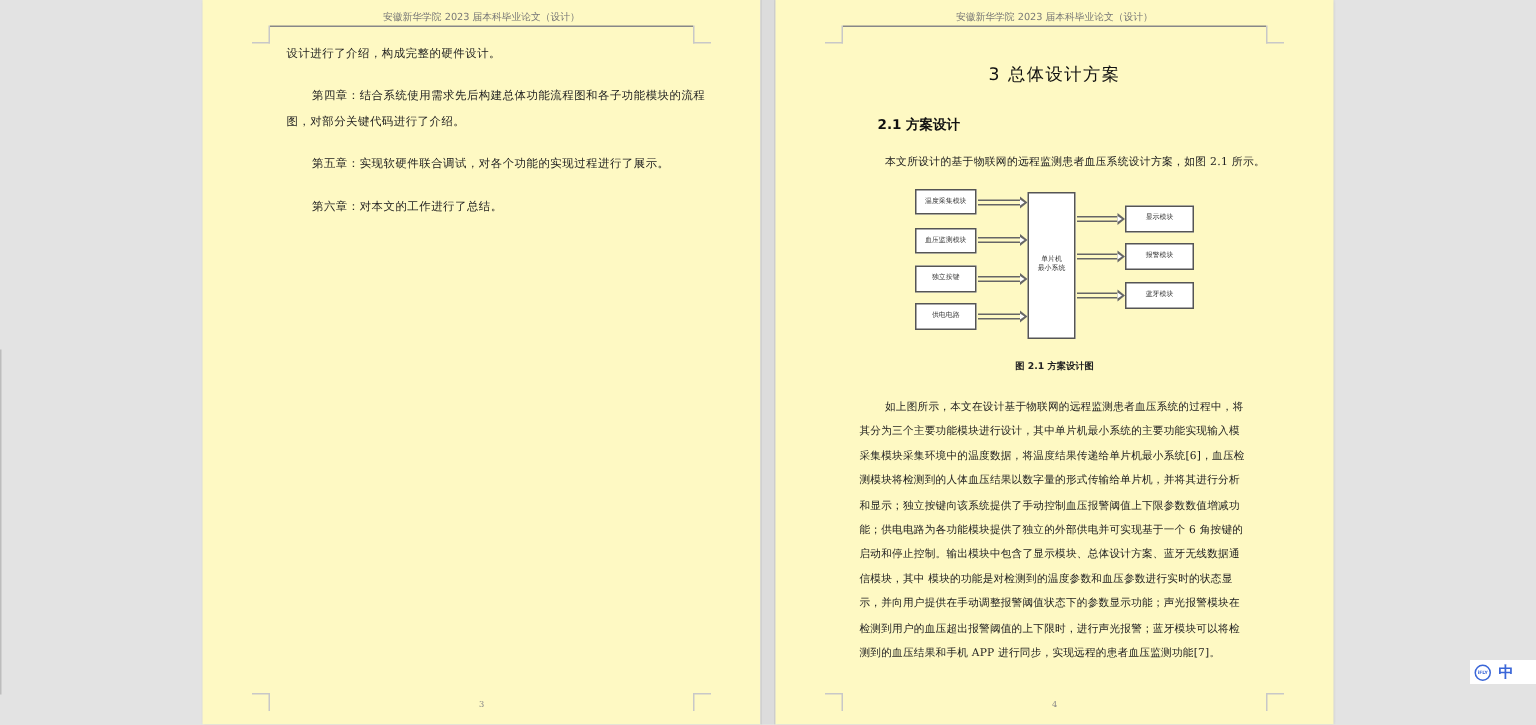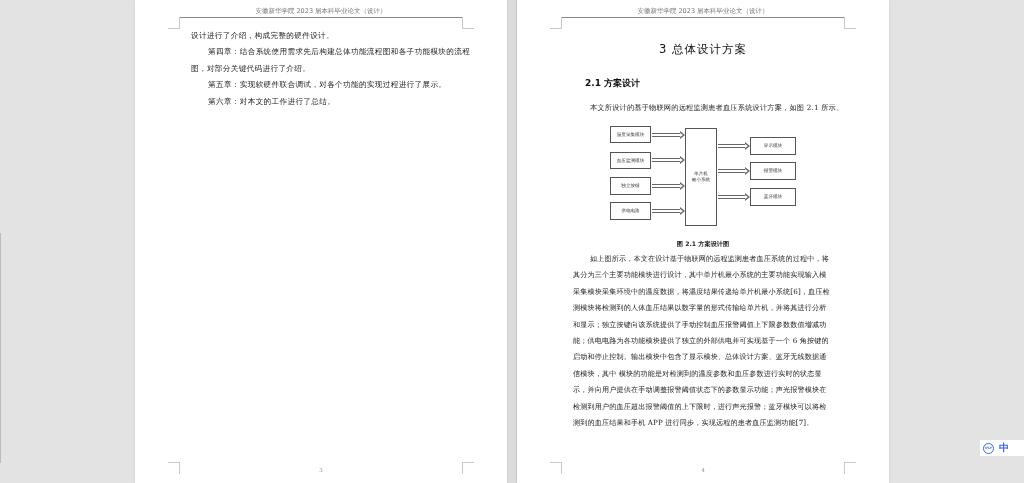--- a/index.html
+++ b/index.html
@@ -1,33 +1,33 @@
 <!DOCTYPE html>
 <html><head>
   <meta charset="utf-8">
   <style>
     * { box-sizing: border-box; margin: 0; padding: 0; }
     html, body { width: 1024px; height: 483px; overflow: hidden; background: #e3e3e3; }
     body { position: relative; font-family: "DejaVu Serif", "Liberation Serif", serif; color: #222; }
     .left-rule { position: absolute; left: 0; top: 233px; width: 1px; height: 230px; background: #bdbdbd; }
-    .page { position: absolute; top: 0; height: 483px; background: #ffffff; box-shadow: 0 0 2px rgba(0,0,0,0.12); }
+    .page { position: absolute; top: 0; height: 483px; background: #fef9c3; box-shadow: 0 0 2px rgba(0,0,0,0.12); }
     #page3 { left: 135px; width: 372px; }
     #page4 { left: 517px; width: 372px; }
     .page-scrollbar { position: absolute; left: 507px; top: 0; width: 10px; height: 483px; background: #dcdcdc; border-left: 1px solid #d0d0d0; border-right: 1px solid #d0d0d0; }
     .header-text { position: absolute; top: 7px; left: 0; width: 100%; text-align: center; font-family: "DejaVu Sans", sans-serif; font-size: 6.5px; color: #777; }
     .header-line { position: absolute; top: 17px; left: 45px; right: 45px; height: 1px; background: #888; }
     .corner { position: absolute; width: 12px; height: 12px; border-color: #c8c8c8; border-style: solid; border-width: 0; }
     .c-tl { top: 17px; left: 33px; border-right-width: 1px; border-bottom-width: 1px; }
     .c-tr { top: 17px; right: 33px; border-left-width: 1px; border-bottom-width: 1px; }
     .c-bl { top: 462px; left: 33px; border-right-width: 1px; border-top-width: 1px; }
     .c-br { top: 462px; right: 33px; border-left-width: 1px; border-top-width: 1px; }
     .page-num { position: absolute; top: 467px; left: 0; width: 100%; text-align: center; font-size: 5.5px; color: #888; }
     .body { position: absolute; left: 56px; right: 56px; font-size: 7.6px; line-height: 16.4px; letter-spacing: 0.35px; white-space: nowrap; }
     #page3 .body { top: 28px; }
-    .indent { padding-left: 17px; }
+    .indent { padding-left: 17px; margin-top: 12px; }
     .chapter-title { position: absolute; top: 42px; left: 0; width: 100%; text-align: center; font-family: "DejaVu Sans", sans-serif; font-size: 11.5px; font-weight: normal; color: #111; letter-spacing: 1px; }
     .section-title { position: absolute; top: 77px; left: 68px; font-family: "DejaVu Sans", sans-serif; font-size: 9px; color: #111; font-weight: bold; }
     .intro-para { position: absolute; top: 100px; left: 73px; font-size: 7.2px; line-height: 16px; white-space: nowrap; letter-spacing: 0.2px; }
     .diagram { position: absolute; left: 0; top: 0; width: 372px; height: 240px; }
     .dbox { position: absolute; border: 1px solid #555; background: #fff; font-family: "DejaVu Sans", sans-serif; font-size: 4.6px; color: #333; display: flex; align-items: center; justify-content: center; text-align: center; line-height: 6px; }
     .arrow { position: absolute; height: 4px; border-top: 1px solid #666; border-bottom: 1px solid #666; }
     .arrow::after { content: ""; position: absolute; right: -5px; top: -3px; width: 0; height: 0; border-top: 4px solid transparent; border-bottom: 4px solid transparent; border-left: 5px solid #666; }
     .arrow::before { content: ""; position: absolute; right: -3px; top: -1.5px; width: 0; height: 0; border-top: 2.5px solid transparent; border-bottom: 2.5px solid transparent; border-left: 3px solid #fff; z-index: 1; }
     .caption { position: absolute; top: 240px; left: 0; width: 100%; text-align: center; font-family: "DejaVu Sans", sans-serif; font-size: 6.2px; font-weight: bold; color: #222; }
     #page4 .body { top: 251px; left: 56px; right: 46px; font-size: 7.1px; line-height: 16.4px; letter-spacing: 0.15px; }

